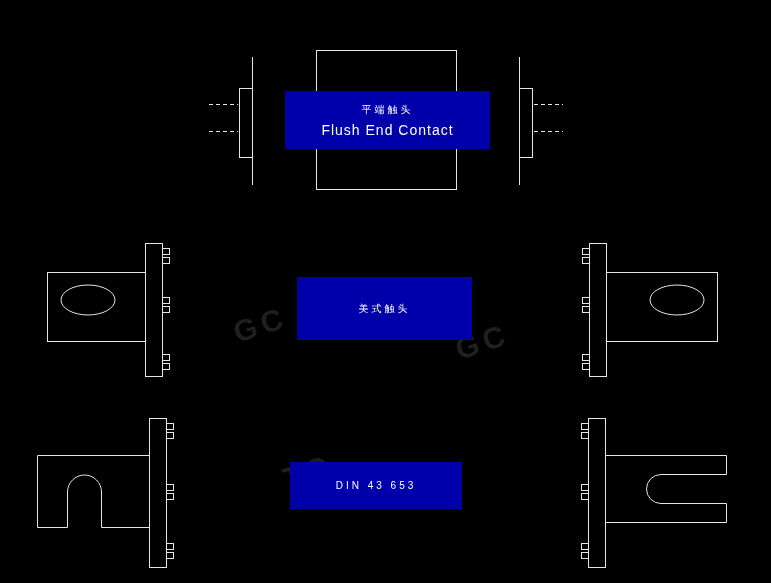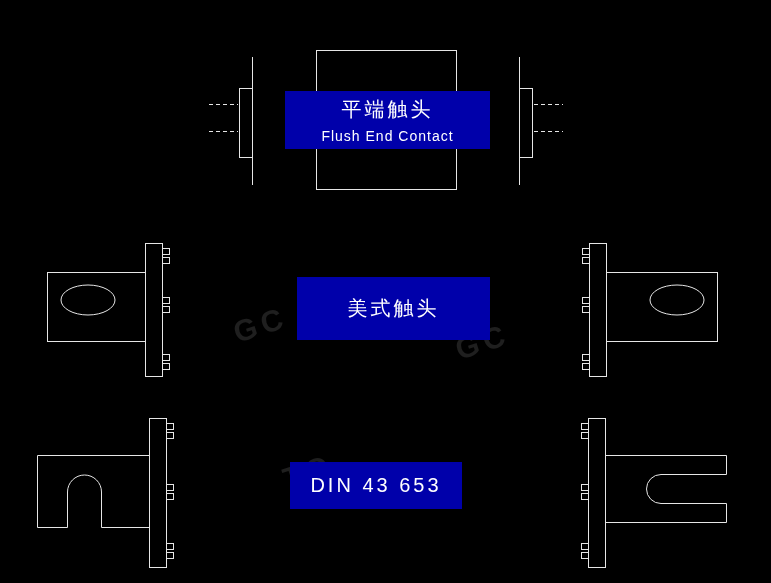--- a/index.html
+++ b/index.html
@@ -23,21 +23,21 @@
     position: absolute;
     display: flex;
     flex-direction: column;
     align-items: center;
     justify-content: center;
     gap: 5px;
     background: var(--label-bg, #0000aa);
     color: var(--label-text, #ffffff);
     text-align: center;
   }
-  .label .l1 { font-size: 20px; letter-spacing: 3px; }
+  .label .l1 { font-size: 10px; letter-spacing: 3px; }
   .label .l2 { font-size: 14px; letter-spacing: 1px; }
   .wm {
     position: absolute;
     color: var(--watermark, #1f1f1f);
     font-size: 30px;
     font-weight: bold;
     letter-spacing: 5px;
     transform: rotate(-18deg);
     user-select: none;
   }
@@ -120,21 +120,21 @@
       <rect x="581.5" y="543.5" width="7" height="6"></rect>
         <rect x="581.5" y="552.5" width="7" height="6"></rect>
     </g>
   </svg>
 
   <div class="label" style="left:285px; top:91px; width:205px; height:58px;">
     <div class="l1">平端触头</div>
     <div class="l2">Flush End Contact</div>
   </div>
 
-  <div class="label" style="left:297px; top:277px; width:193px; height:63px;">
+  <div class="label" style="left:297px; top:277px; width:175px; height:63px;">
     <div class="l1">美式触头</div>
   </div>
 
   <div class="label" style="left:290px; top:462px; width:172px; height:47px;">
     <div class="l1">DIN 43 653</div>
   </div>
 
 </div>
 
 </body></html>

